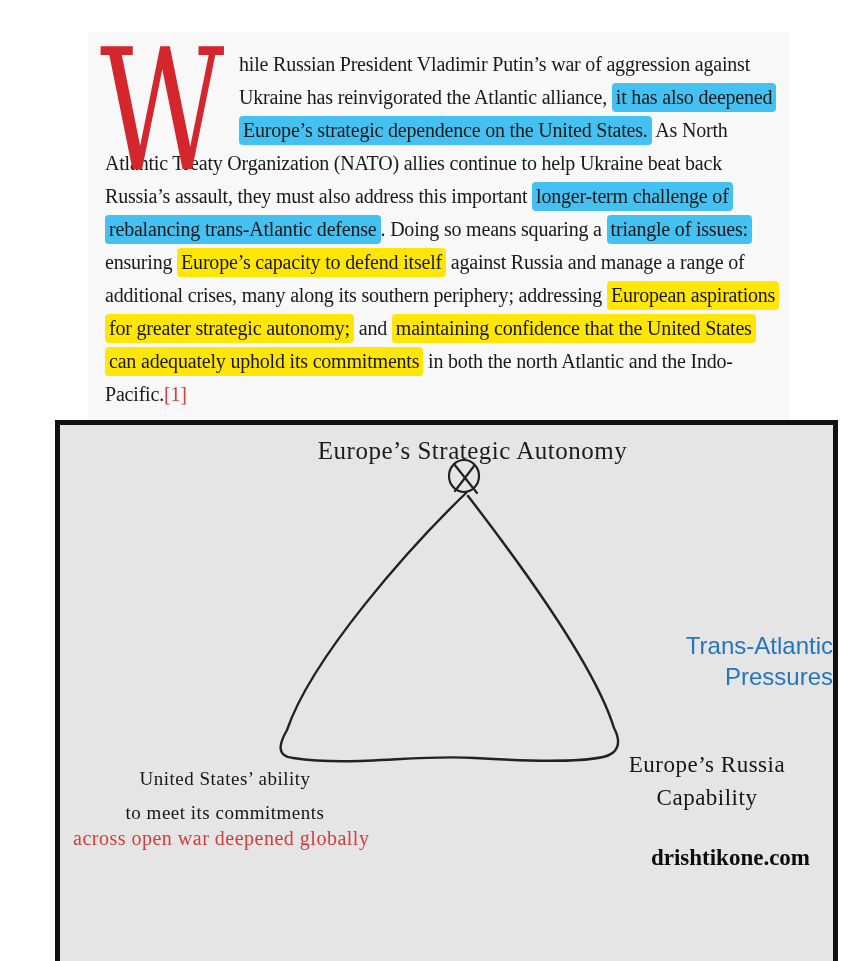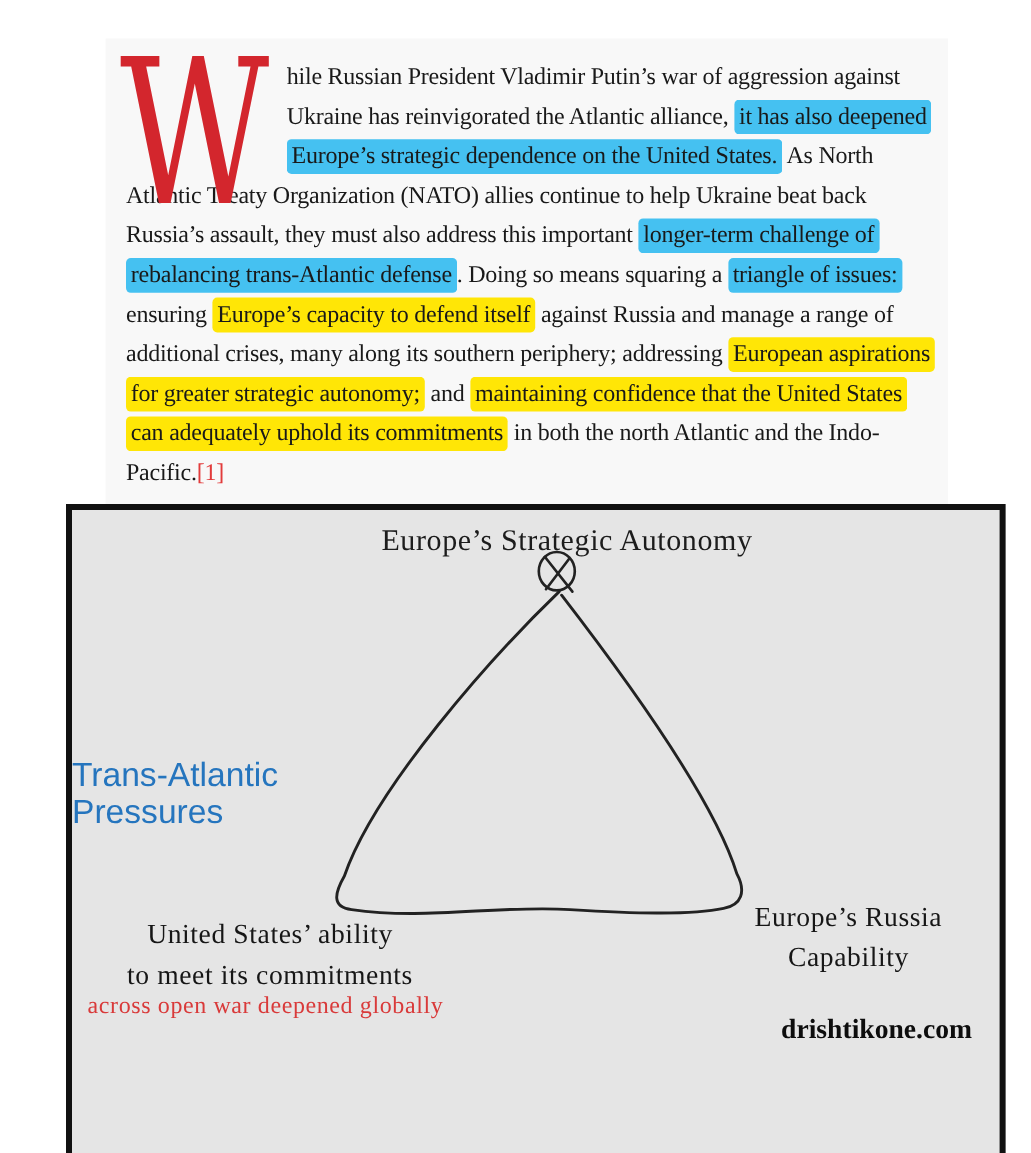--- a/index.html
+++ b/index.html
@@ -69,32 +69,32 @@
     padding-left: 52px;
     text-align: center;
     font-size: 25px;
     color: #1c1c1c;
     white-space: nowrap;
   }
   .tri-svg { position: absolute; left: 0; top: 0; }
   .center-label {
     position: absolute;
     top: 205px; left: 0; right: 0;
-    text-align: left;
+    text-align: right;
     font-family: "Liberation Sans", "DejaVu Sans", sans-serif;
-    font-size: 28px;
+    font-size: 24px;
     line-height: 31px;
     color: #2575be;
   }
   .bl-label {
     position: absolute;
     top: 337px; left: 6px;
     width: 318px;
     text-align: center;
-    font-size: 23px;
+    font-size: 19px;
     line-height: 34px;
     color: #161616;
   }
   .bl-note {
     position: absolute;
     top: 402px; left: 13px;
     font-size: 20px;
     color: #d93a3a;
     white-space: nowrap;
   }

